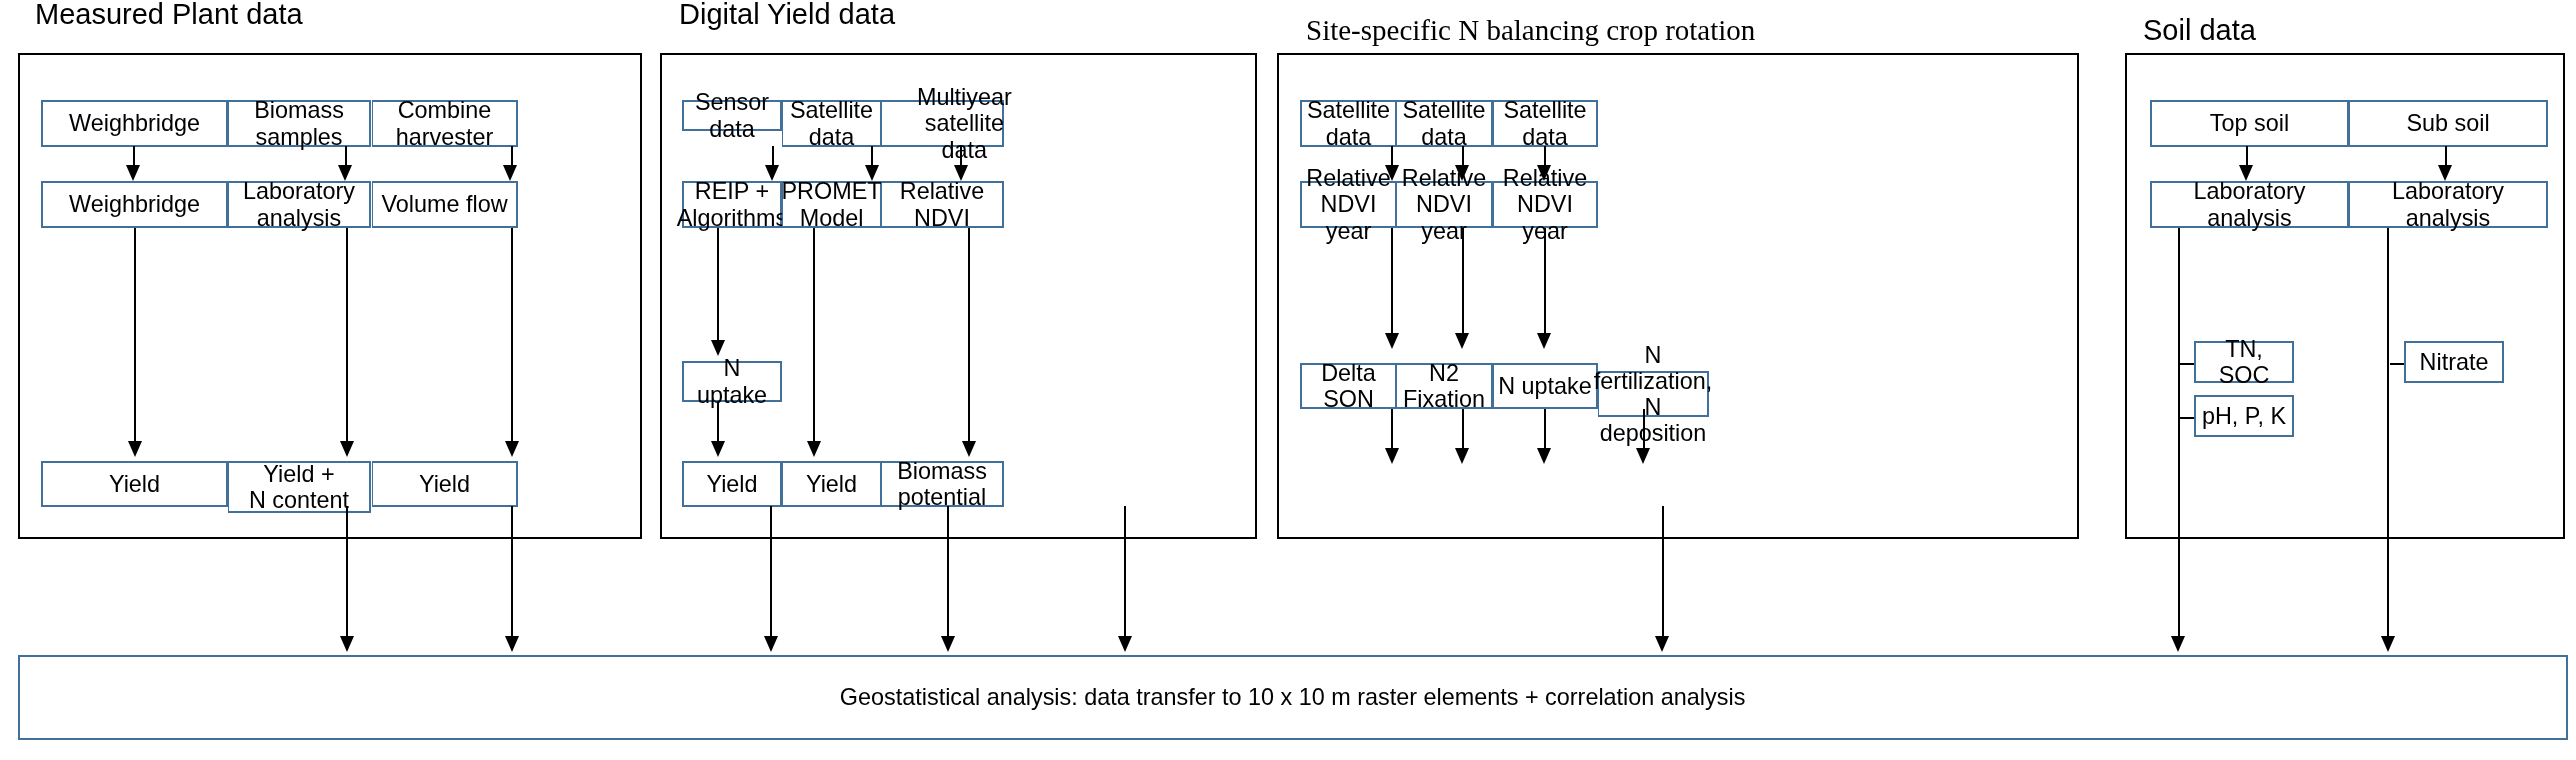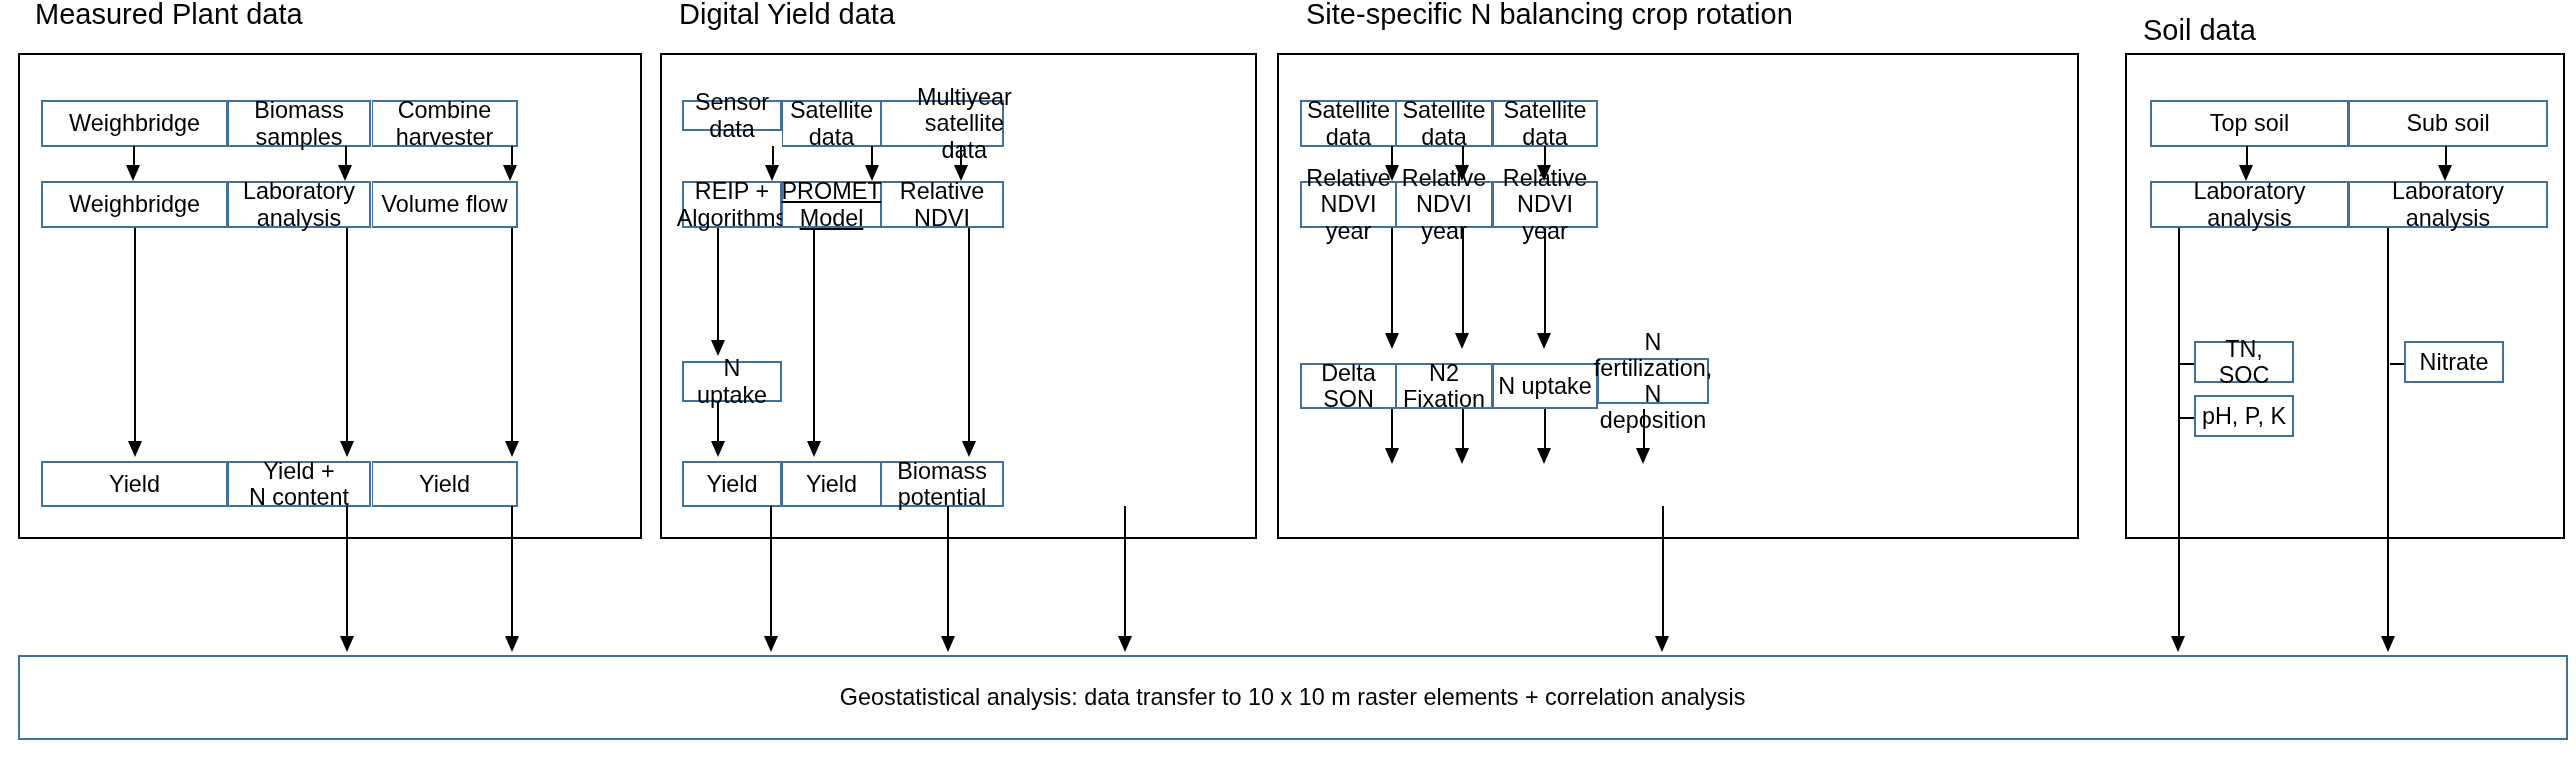--- a/index.html
+++ b/index.html
@@ -86,21 +86,21 @@
     text-align: center;
   }
 </style>
 </head>
 <body>
 
 <div id="canvas">
 
   <div class="section-title" style="left:35px; top:0px;">Measured Plant data</div>
   <div class="section-title" style="left:679px; top:0px;">Digital Yield data</div>
-  <div class="section-title" style="left:1306px; top:0px;">Site-specific N balancing  crop rotation</div>
+  <div class="section-title" style="left:1306px; top:16px;font-family:Liberation Serif, serif;">Site-specific N balancing  crop rotation</div>
   <div class="section-title" style="left:2143px; top:16px;">Soil data</div>
 
   <div class="panel" style="left:17.6px;   top:53px; width:624px; height:486px;"></div>
   <div class="panel" style="left:660px; top:53px; width:597px; height:486px;"></div>
   <div class="panel" style="left:1277px; top:53px; width:802px; height:486px;"></div>
   <div class="panel" style="left:2125px; top:53px; width:440px; height:486px;"></div>
 
   <div class="bbox" style="left:41px; top:100px; width:187px; height:47px;">
     <span>Weighbridge</span>
   </div>
@@ -140,21 +140,21 @@
   <div class="conn" style="left:134px; top:228px; height:214px; width:1.8px;"></div>
   <div class="arrowhead" style="left:128px; top:441px;"></div>
   <div class="conn" style="left:346px; top:228px; height:214px; width:1.8px;"></div>
   <div class="arrowhead" style="left:340px; top:441px;"></div>
   <div class="conn" style="left:511px; top:228px; height:214px; width:1.8px;"></div>
   <div class="arrowhead" style="left:505px; top:441px;"></div>
 
   <div class="bbox" style="left:41px; top:461px; width:187px; height:46px;">
     <span>Yield</span>
   </div>
-  <div class="bbox join-left" style="left:228px; top:461px; width:143px; height:46px;">
+  <div class="bbox join-left" style="left:228px; top:461px; width:143px; height:52px;">
     <span>
       <span>Yield +</span>
       <span>N content</span>
     </span>
   </div>
   <div class="bbox join-left" style="left:372px; top:461px; width:146px; height:46px;">
     <span>Yield</span>
   </div>
 
   <div class="conn" style="left:346px; top:506px; height:130px; width:1.8px;"></div>
@@ -187,21 +187,21 @@
   <div class="arrowhead" style="left:954px; top:165px;"></div>
   <div class="conn" style="left:871px; top:146px; height:20px; width:1.8px;"></div>
   <div class="arrowhead" style="left:865px; top:165px;"></div>
 
   <div class="bbox" style="left:682px; top:181px; width:100px; height:47px;">
     <span>
       <span>REIP +</span>
       <span>Algorithms</span>
     </span>
   </div>
-  <div class="bbox join-left" style="left:782px; top:181px; width:100px; height:47px;text-decoration:underline;">
+  <div class="bbox join-left" style="left:782px; top:181px; width:100px; height:47px;">
     <span>
       <span>PROMET</span>
       <span>Model</span>
     </span>
   </div>
   <div class="bbox join-left" style="left:881px; top:181px; width:123px; height:47px;">
     <span>
       <span>Relative</span>
       <span>NDVI</span>
     </span>
@@ -295,21 +295,21 @@
 
   <div class="bbox" style="left:1300px; top:363px; width:97px; height:46px;">
     <span>Delta SON</span>
   </div>
   <div class="bbox join-left" style="left:1396px; top:363px; width:97px; height:46px;">
     <span>N2 Fixation</span>
   </div>
   <div class="bbox join-left" style="left:1493px; top:363px; width:105px; height:46px;">
     <span>N uptake</span>
   </div>
-  <div class="bbox join-left" style="left:1598px; top:358px; width:111px; height:46px;">
+  <div class="bbox join-left" style="left:1598px; top:371px; width:111px; height:46px;">
     <span>
       <span>N fertilization,</span>
       <span>N deposition</span>
     </span>
   </div>
 
   <div class="conn" style="left:1391px; top:409px; height:41px; width:1.8px;"></div>
   <div class="arrowhead" style="left:1385px; top:448px;"></div>
   <div class="conn" style="left:1462px; top:409px; height:41px; width:1.8px;"></div>
   <div class="arrowhead" style="left:1455px; top:448px;"></div>

